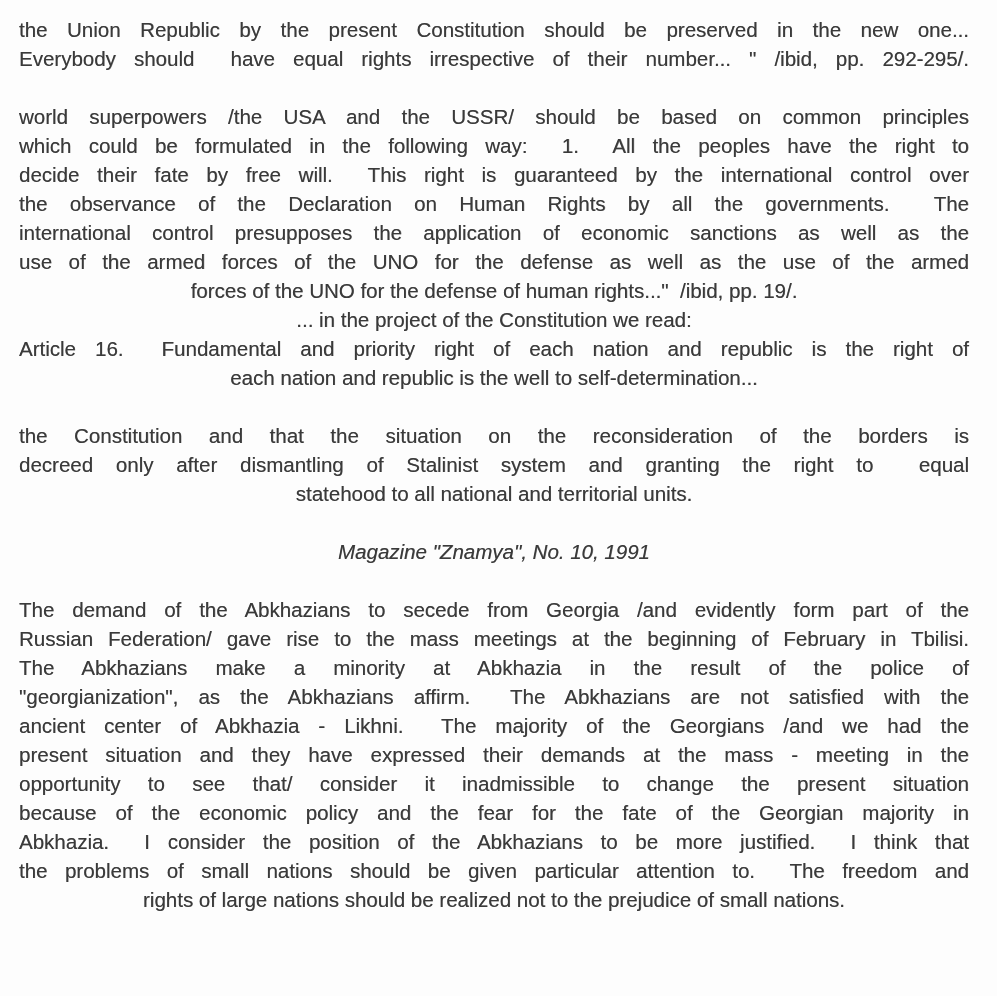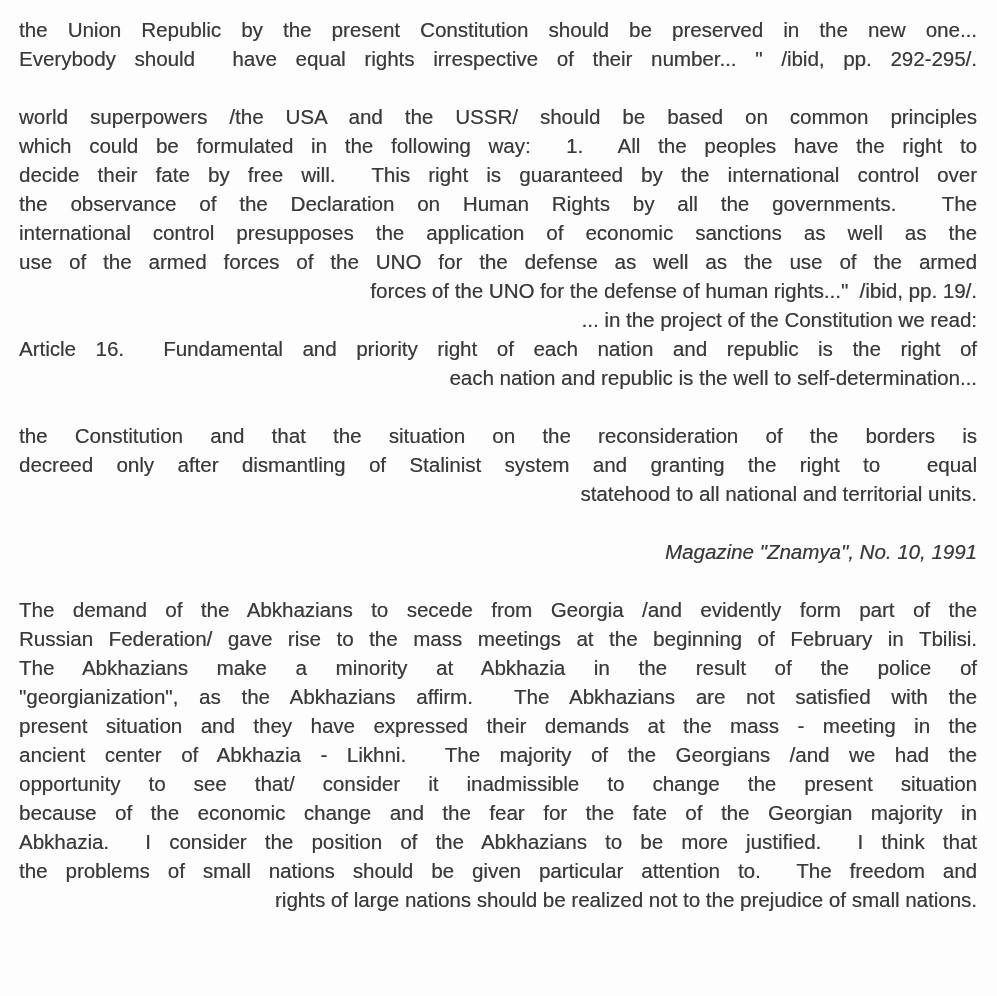--- a/index.html
+++ b/index.html
@@ -6,39 +6,39 @@
     margin: 0;
     padding: 0;
     background: #fdfdfd;
   }
   .page {
     position: relative;
     width: 997px;
     height: 996px;
     box-sizing: border-box;
     background: #fdfdfd;
-    padding: 15px 20px 0 19px;
+    padding: 15px 28px 0 19px;
     overflow: hidden;
     font-family: "Liberation Sans", sans-serif;
     font-size: 20.5px;
     line-height: 29px;
     color: #3a3a3a;
     text-shadow: 0.3px 0 0 rgba(48,48,48,0.55);
   }
   .block {
     margin: 0 0 29px 0;
   }
   .block:last-child {
     margin-bottom: 8px;
   }
   .block.italic {
     font-style: italic;
   }
   .line {
-    text-align: right;
+    text-align: center;
   }
   .line.full {
     text-align: justify;
     text-align-last: justify;
   }
 </style>
 </head>
 <body>
 
 <main class="page" style="background: rgb(253, 253, 253); color: rgb(58, 58, 58);">
@@ -65,22 +65,22 @@
         <div class="line">statehood to all national and territorial units.</div>
       </div>
       <div class="block italic">
         <div class="line">Magazine "Znamya", No. 10, 1991</div>
       </div>
       <div class="block">
         <div class="line full">The demand of the Abkhazians to secede from Georgia /and evidently form part of the</div>
         <div class="line full">Russian Federation/ gave rise to the mass meetings at the beginning of February in Tbilisi.</div>
         <div class="line full">The Abkhazians make a minority at Abkhazia in the result of the police of</div>
         <div class="line full">"georgianization", as the Abkhazians affirm.&nbsp; The Abkhazians are not satisfied with the</div>
+        <div class="line full">ancient center of Abkhazia - Likhni.&nbsp; The majority of the Georgians /and we had the</div>
         <div class="line full">present situation and they have expressed their demands at the mass - meeting in the</div>
-        <div class="line full">ancient center of Abkhazia - Likhni.&nbsp; The majority of the Georgians /and we had the</div>
         <div class="line full">opportunity to see that/ consider it inadmissible to change the present situation</div>
-        <div class="line full">because of the economic change and the fear for the fate of the Georgian majority in</div>
+        <div class="line full">because of the economic policy and the fear for the fate of the Georgian majority in</div>
         <div class="line full">Abkhazia.&nbsp; I consider the position of the Abkhazians to be more justified.&nbsp; I think that</div>
         <div class="line full">the problems of small nations should be given particular attention to.&nbsp; The freedom and</div>
         <div class="line">rights of large nations should be realized not to the prejudice of small nations.</div>
       </div>
     </div>
 </main>
 
 </body></html>

